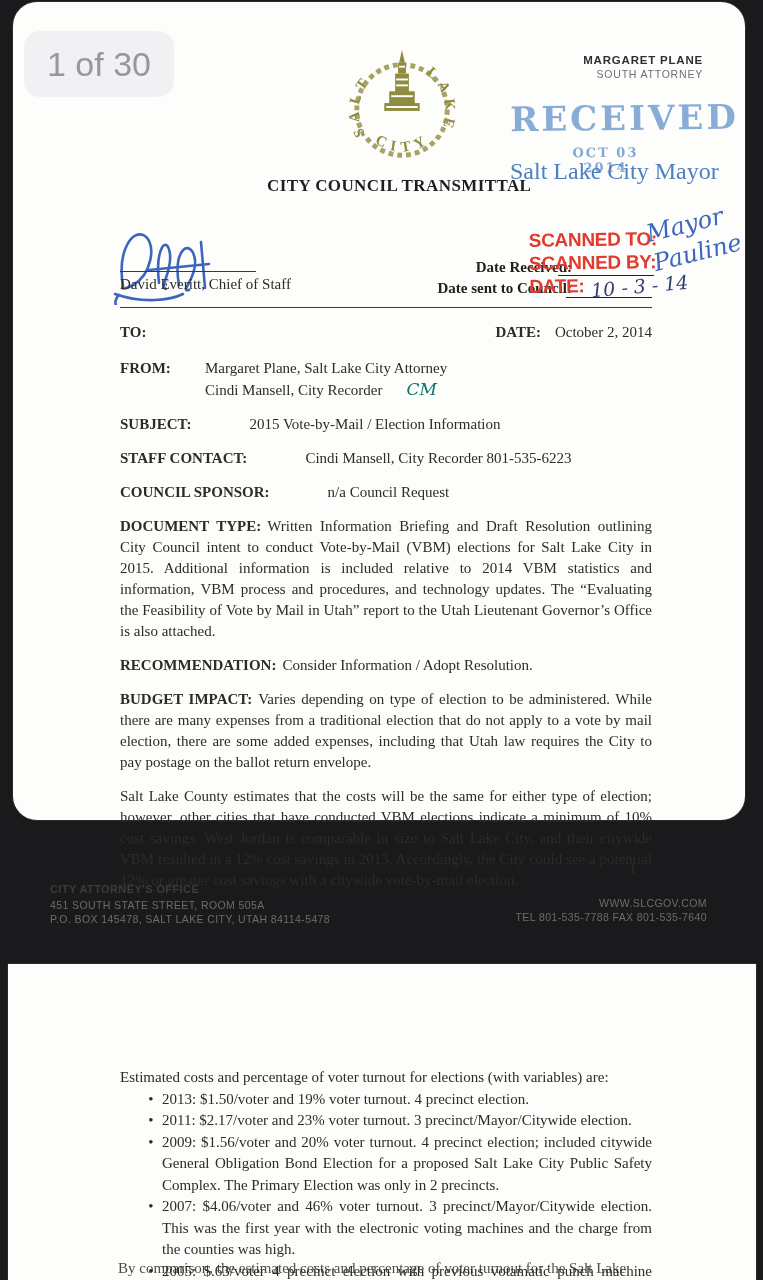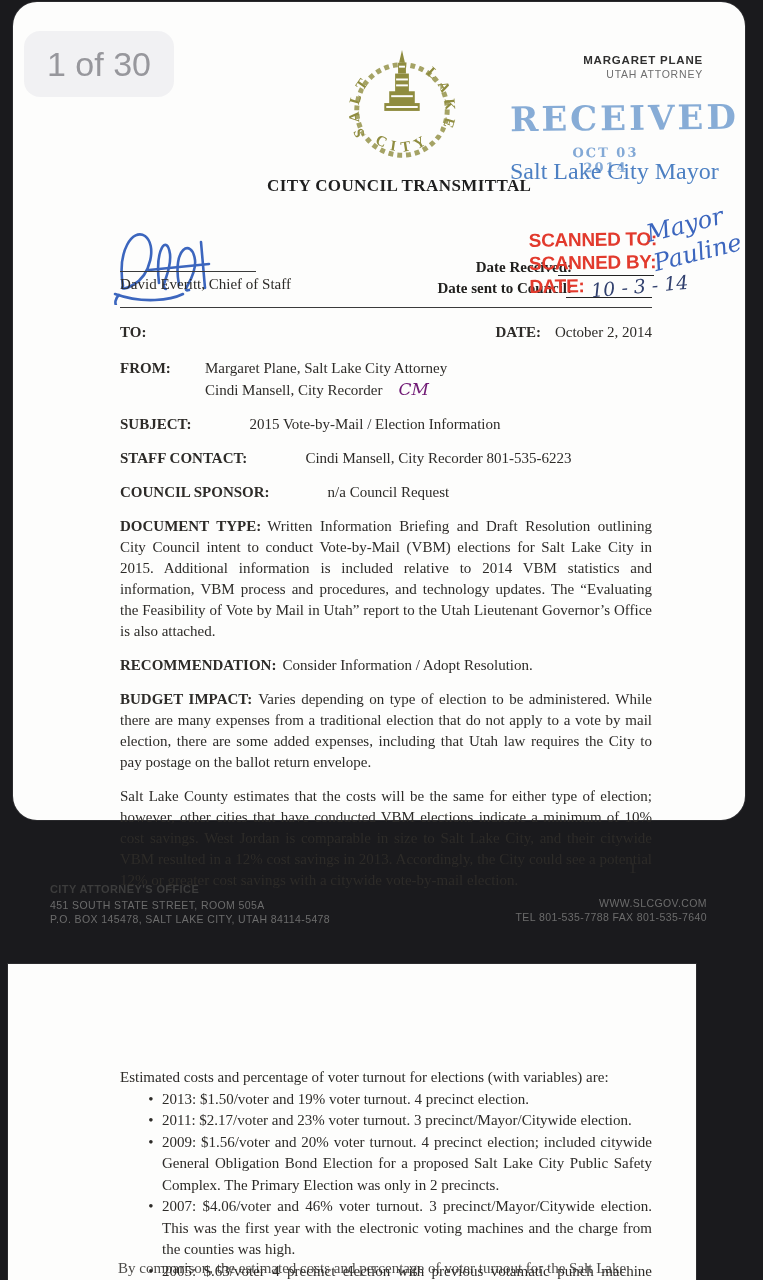--- a/index.html
+++ b/index.html
@@ -4,21 +4,21 @@
 <style>
   html,body{margin:0;padding:0;}
   body{
     width:763px;height:1280px;overflow:hidden;position:relative;
     background:#1a1a1d;
     font-family:"Liberation Serif",serif;
   }
   .viewer{position:absolute;inset:0;}
   .page{position:absolute;background:#fdfdfc;box-shadow:0 0 0 1px #2a2a2d;}
   .page1{left:13px;top:2px;width:732px;height:818px;border-radius:24px;}
-  .page2{left:8px;top:964px;width:688px;height:316px;overflow:hidden;}
+  .page2{left:8px;top:964px;width:748px;height:316px;overflow:hidden;}
 
   
   .badge{
     position:absolute;left:24px;top:31px;width:150px;height:66px;
     background:rgba(240,240,242,.95);border-radius:16px;
     display:flex;align-items:center;justify-content:center;
     font-family:"Liberation Sans",sans-serif;font-size:34px;color:#97979c;
   }
 
   
@@ -62,22 +62,22 @@
   
   .memo{position:absolute;left:107px;top:320px;width:532px;
     font-size:15px;line-height:21px;color:#2d2b28;}
   .row{display:flex;}
   .lbl{font-weight:bold;}
   .to-row .lbl{width:43px;flex:none;}
   .to-row .datecol{margin-left:auto;display:flex;}
   .to-row .datecol .lbl{width:auto;margin-right:14px;}
   .from-row{margin-top:15px;}
   .from-row .lbl{width:85px;flex:none;}
-  .cm{color:#701a75;font-style:italic;font-family:"DejaVu Serif",serif;
-    font-size:17px;margin-left:16px;}
+  .cm{color:#0f766e;font-style:italic;font-family:"DejaVu Serif",serif;
+    font-size:17px;margin-left:24px;}
   .one-row{margin-top:13px;gap:48px;}
   .one-row .lbl{margin-right:10px;}
   .para{margin:13px 0 0 0;text-align:justify;}
   .para .lbl{margin-right:6px;}
   .para.gap{}
 
   .pageno{position:absolute;left:616px;top:858px;font-size:15px;color:#2d2b28;}
   .footer-l{position:absolute;left:37px;top:881px;
     font-family:"Liberation Sans",sans-serif;letter-spacing:.4px;}
   .footer-l .o{font-size:11px;font-weight:bold;color:#3c3c3c;}
@@ -97,21 +97,21 @@
 </style>
 </head>
 <body>
 
 <div class="viewer">
 
   <div class="page page1">
 
     <div class="atty">
       <div class="n">MARGARET PLANE</div>
-      <div class="t">UTAH ATTORNEY</div>
+      <div class="t">SOUTH ATTORNEY</div>
     </div>
 
     <svg class="seal" viewBox="0 0 120 120">
       <circle cx="60" cy="63" r="46" fill="none" stroke="#8f8c3f" stroke-width="5" stroke-dasharray="5 4" opacity=".8"></circle>
       <defs>
         <path id="arcL" d="M 24,90 A 46,46 0 0 1 38,25" fill="none"></path>
         <path id="arcR" d="M 82,25 A 46,46 0 0 1 98,88" fill="none"></path>
         <path id="arcB" d="M 28,92 A 46,46 0 0 0 94,90" fill="none"></path>
       </defs>
       <rect x="21" y="38" width="78" height="50" fill="#fdfdfc"></rect>

